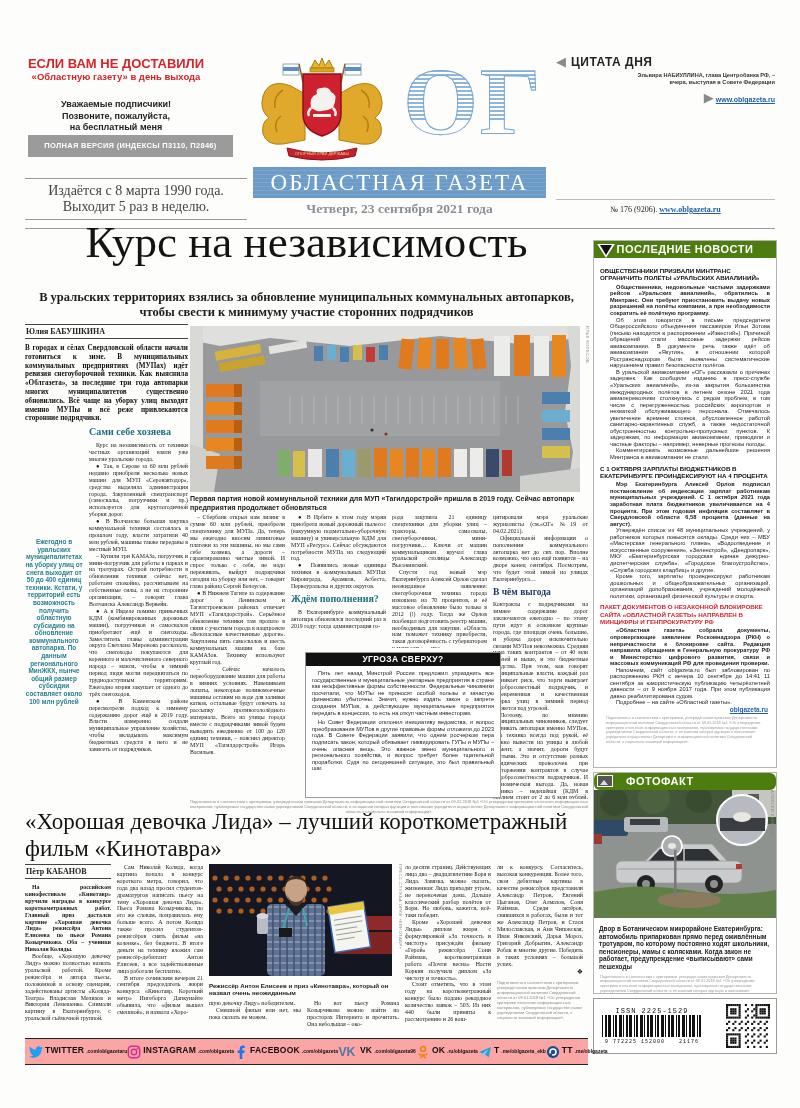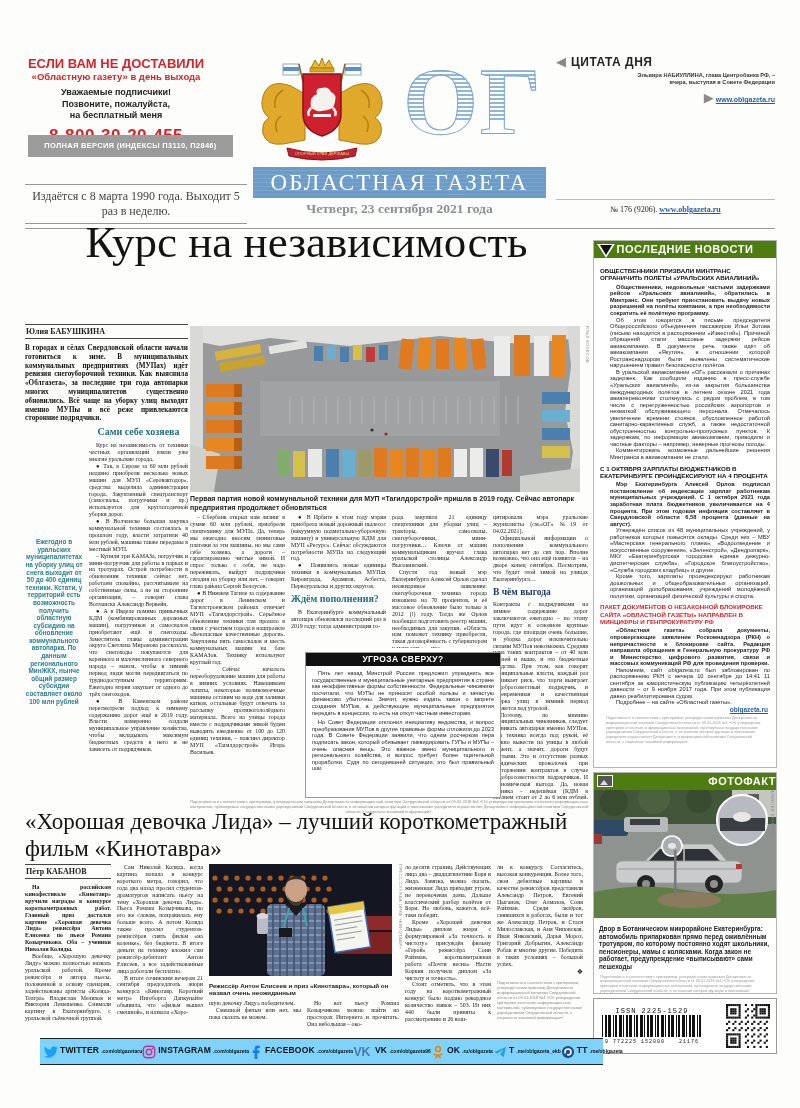--- a/index.html
+++ b/index.html
@@ -4,27 +4,27 @@
 <style>
   html,body{margin:0;padding:0;background:#eceae6;}
   *{box-sizing:border-box;}
   .page{position:relative;width:800px;height:1108px;background:#fdfdfc;margin:0 auto;
         font-family:"Liberation Sans",sans-serif;color:#1a1a1a;overflow:hidden;}
   .abs{position:absolute;}
 
   
   .delivery{left:25px;top:56px;width:182px;text-align:center;}
   .dl1{color:#d8232a;font-weight:700;font-size:13px;line-height:15px;}
-  .dl2{color:#d8232a;font-weight:700;font-size:9.5px;line-height:12px;margin-bottom:4px;}
+  .dl2{color:#d8232a;font-weight:700;font-size:9.5px;line-height:12px;margin-bottom:16px;}
   .dl3{font-weight:700;font-size:9px;line-height:11.5px;color:#222;}
   .phone{color:#d8232a;font-weight:700;font-size:17px;margin-top:4px;letter-spacing:.5px;}
   .fullver{left:28px;top:135px;width:205px;height:22px;background:#9b9b9b;color:#fff;
            font-weight:700;font-size:7.5px;line-height:22px;text-align:center;letter-spacing:.3px;}
-  .sincewrap{left:25px;top:184px;width:222px;border-top:1px solid #999;border-bottom:1px solid #999;
-             padding:4px 0;text-align:center;font-family:"Liberation Serif",serif;font-size:12px;color:#444;}
+  .sincewrap{left:25px;top:178px;width:222px;border-top:1px solid #999;border-bottom:1px solid #999;
+             padding:4px 0;text-align:center;font-family:"Liberation Serif",serif;font-size:14px;color:#444;}
   .crest{left:253px;top:56px;width:138px;height:108px;}
   .oglogo{left:398px;top:46px;width:150px;height:118px;font-family:"Liberation Serif",serif;
           font-weight:700;font-size:96px;line-height:112px;letter-spacing:2px;text-align:center;
           background:
             linear-gradient(to bottom,#ffffff 0 13%,rgba(255,255,255,0) 13% 64%,#ffffff 64% 78%,#6fb271 78% 100%),
             repeating-linear-gradient(to bottom,#8fb6db 0 2px,#ffffff 2px 4px);
           -webkit-background-clip:text;background-clip:text;color:transparent;
           -webkit-text-stroke:1px #7aa6cf;}
   .banner{left:253px;top:167px;width:293px;height:31px;
           background:repeating-linear-gradient(to bottom,#6d9bc7 0 3px,#7aa6cf 3px 4px);
@@ -52,21 +52,21 @@
             font-size:45px;line-height:52px;color:#131313;}
   .subtitle{left:25px;top:290px;width:563px;text-align:center;font-family:"Liberation Serif",serif;
             font-weight:700;font-size:12.5px;line-height:15px;color:#1c1c1c;}
   .authorbox{border-top:1px solid #444;border-bottom:1px solid #444;padding:2px 0 2px 1px;
              font-family:"Liberation Serif",serif;font-weight:700;font-size:8px;color:#222;}
   .cola{left:25px;top:324px;width:163px;height:476px;overflow:hidden;}
   .lead{margin-top:5px;font-family:"Liberation Serif",serif;font-weight:700;font-size:7.2px;
         line-height:8.8px;text-align:justify;color:#111;}
   .colabody{position:relative;padding-left:64px;margin-top:3px;}
   .h-teal{font-family:"Liberation Serif",serif;font-weight:700;font-size:10px;line-height:12px;
-          color:#1e6e7f;text-align:center;margin:3px 0 4px;}
+          color:#1e6e7f;margin:3px 0 4px;}
   .art p{font-family:"Liberation Serif",serif;font-size:5.9px;line-height:6.9px;margin:0;
          text-align:justify;text-indent:7px;color:#191919;}
   .cont p:first-child{text-indent:0;}
   .pullq{position:absolute;left:0;top:112px;width:58px;color:#2a7f8f;font-weight:700;
          font-size:6.4px;line-height:7.6px;text-align:center;font-family:"Liberation Sans",sans-serif;}
   .photo1{left:190px;top:326px;width:398px;height:166px;}
   .vcred{position:absolute;right:-2px;top:0;height:100%;writing-mode:vertical-rl;
          font-size:4px;color:#8a8a8a;letter-spacing:.5px;}
   .caption1{left:190px;top:495px;width:390px;font-weight:700;font-size:7px;line-height:8.5px;color:#222;}
   .mcol{overflow:hidden;}
@@ -127,23 +127,23 @@
   .fcap{font-weight:700;font-size:6.2px;line-height:7.4px;color:#222;margin-top:2px;}
   .minicols{display:flex;gap:6px;margin-top:3px;}
   .minicols>div{width:92px;}
   .fc4{left:405px;top:864px;width:86px;height:168px;}
   .fc5{left:497px;top:864px;width:86px;height:168px;}
   .fc5 .footnote{text-align:left;margin-top:4px;}
   .filmlead p:first-child{font-weight:700;}
   .filmlead p{font-family:"Liberation Serif",serif;}
 
   
-  .social{left:40px;top:1038px;width:563px;height:27px;border-top:1.5px solid #222;
+  .social{left:25px;top:1038px;width:563px;height:27px;border-top:1.5px solid #222;
           border-bottom:1.5px solid #222;display:flex;align-items:center;justify-content:space-between;
-          padding:0 4px;background:#7dd3fc;}
+          padding:0 4px;background:#fca5a5;}
   .soc{display:flex;align-items:baseline;gap:2px;white-space:nowrap;}
   .soc svg{align-self:center;}
   .socname{font-weight:700;font-size:8.5px;color:#111;letter-spacing:.2px;}
   .sochandle{font-weight:700;font-size:5px;color:#111;}
 </style>
 </head>
 <body>
 
 <div class="page">
 
@@ -212,20 +212,21 @@
     </div>
   </div>
   <div class="abs qrule"></div>
   <div class="abs issueline">
     <span>№ 176 (9206).</span>
     <a href="#">www.oblgazeta.ru</a>
   </div>
   <div class="abs toprule"></div>
 
   <div class="abs headline">Курс на независимость</div>
+  <div class="abs subtitle">В уральских территориях взялись за обновление муниципальных коммунальных автопарков, чтобы свести к минимуму участие сторонних подрядчиков</div>
 
   <div class="abs cola art">
     <div class="authorbox">Юлия БАБУШКИНА</div>
     <div class="lead">В городах и сёлах Свердловской области начали готовиться к зиме. В муниципальных коммунальных предприятиях (МУПах) идёт ревизия снегоуборочной техники. Как выяснила «Облгазета», за последние три года автопарки многих муниципалитетов существенно обновились. Всё чаще на уборку улиц выходят именно МУПы и всё реже привлекаются сторонние подрядчики.</div>
     <div class="colabody">
       <div class="h-teal">Сами себе хозяева</div>
       <div>
           <p>Курс на независимость от техники частных организаций взяли уже многие уральские города.</p>
           <p>● Так, в Серове за 60 млн рублей недавно приобрели несколько новых машин для МУП «Серовавтодор», средства выделила администрация города. Закупленный спецтранспорт (самосвалы, погрузчики и пр.) используется для круглогодичной уборки дорог.</p>
           <p>● В Волчанске большая закупка коммунальной техники состоялась в прошлом году, власти затратили 40 млн рублей, машины также переданы в местный МУП.</p>
@@ -388,21 +389,21 @@
             <p>Напомним, сайт oblgazeta.ru был заблокирован по распоряжению РКН с вечера 10 сентября до 14:41 11 сентября за юмористическую публикацию четырёхлетней давности – от 9 ноября 2017 года. При этом публикация давно реабилитирована судом.</p>
             <p>Подробнее – на сайте «Областной газеты».</p>
           </div>
         <div class="sblink"><a href="#">oblgazeta.ru</a></div>
       </div>
       <div class="sbfn">Подготовлено в соответствии с критериями, утверждёнными приказом Департамента информационной политики Свердловской области от 09.01.2018 №1 «Об утверждении критериев отнесения информационных материалов, публикуемых государственными учреждениями Свердловской области, в отношении которых функции и полномочия учредителя осуществляет Департамент информационной политики Свердловской области, к социально значимой информации».</div>
     </div>
   </div>
 
   <div class="abs sbox pfbox">
-    <div class="blackbar" style="text-align:right;padding-left:20px;">
+    <div class="blackbar" style="text-align:left;padding-left:32px;border-radius:6px;">
       <span class="photoicon"></span>
       <span>ФОТОФАКТ</span>
     </div>
     <div class="pfphoto">
       <svg viewBox="0 0 182 128" width="182" height="128">
         <rect width="182" height="128" fill="#8f9390"></rect>
         <rect x="0" y="0" width="182" height="34" fill="#44563a"></rect>
         <circle cx="20" cy="12" r="14" fill="#3a4c30"></circle>
           <circle cx="60" cy="8" r="16" fill="#4c6140"></circle>
         <circle cx="105" cy="10" r="13" fill="#3a4c30"></circle>

